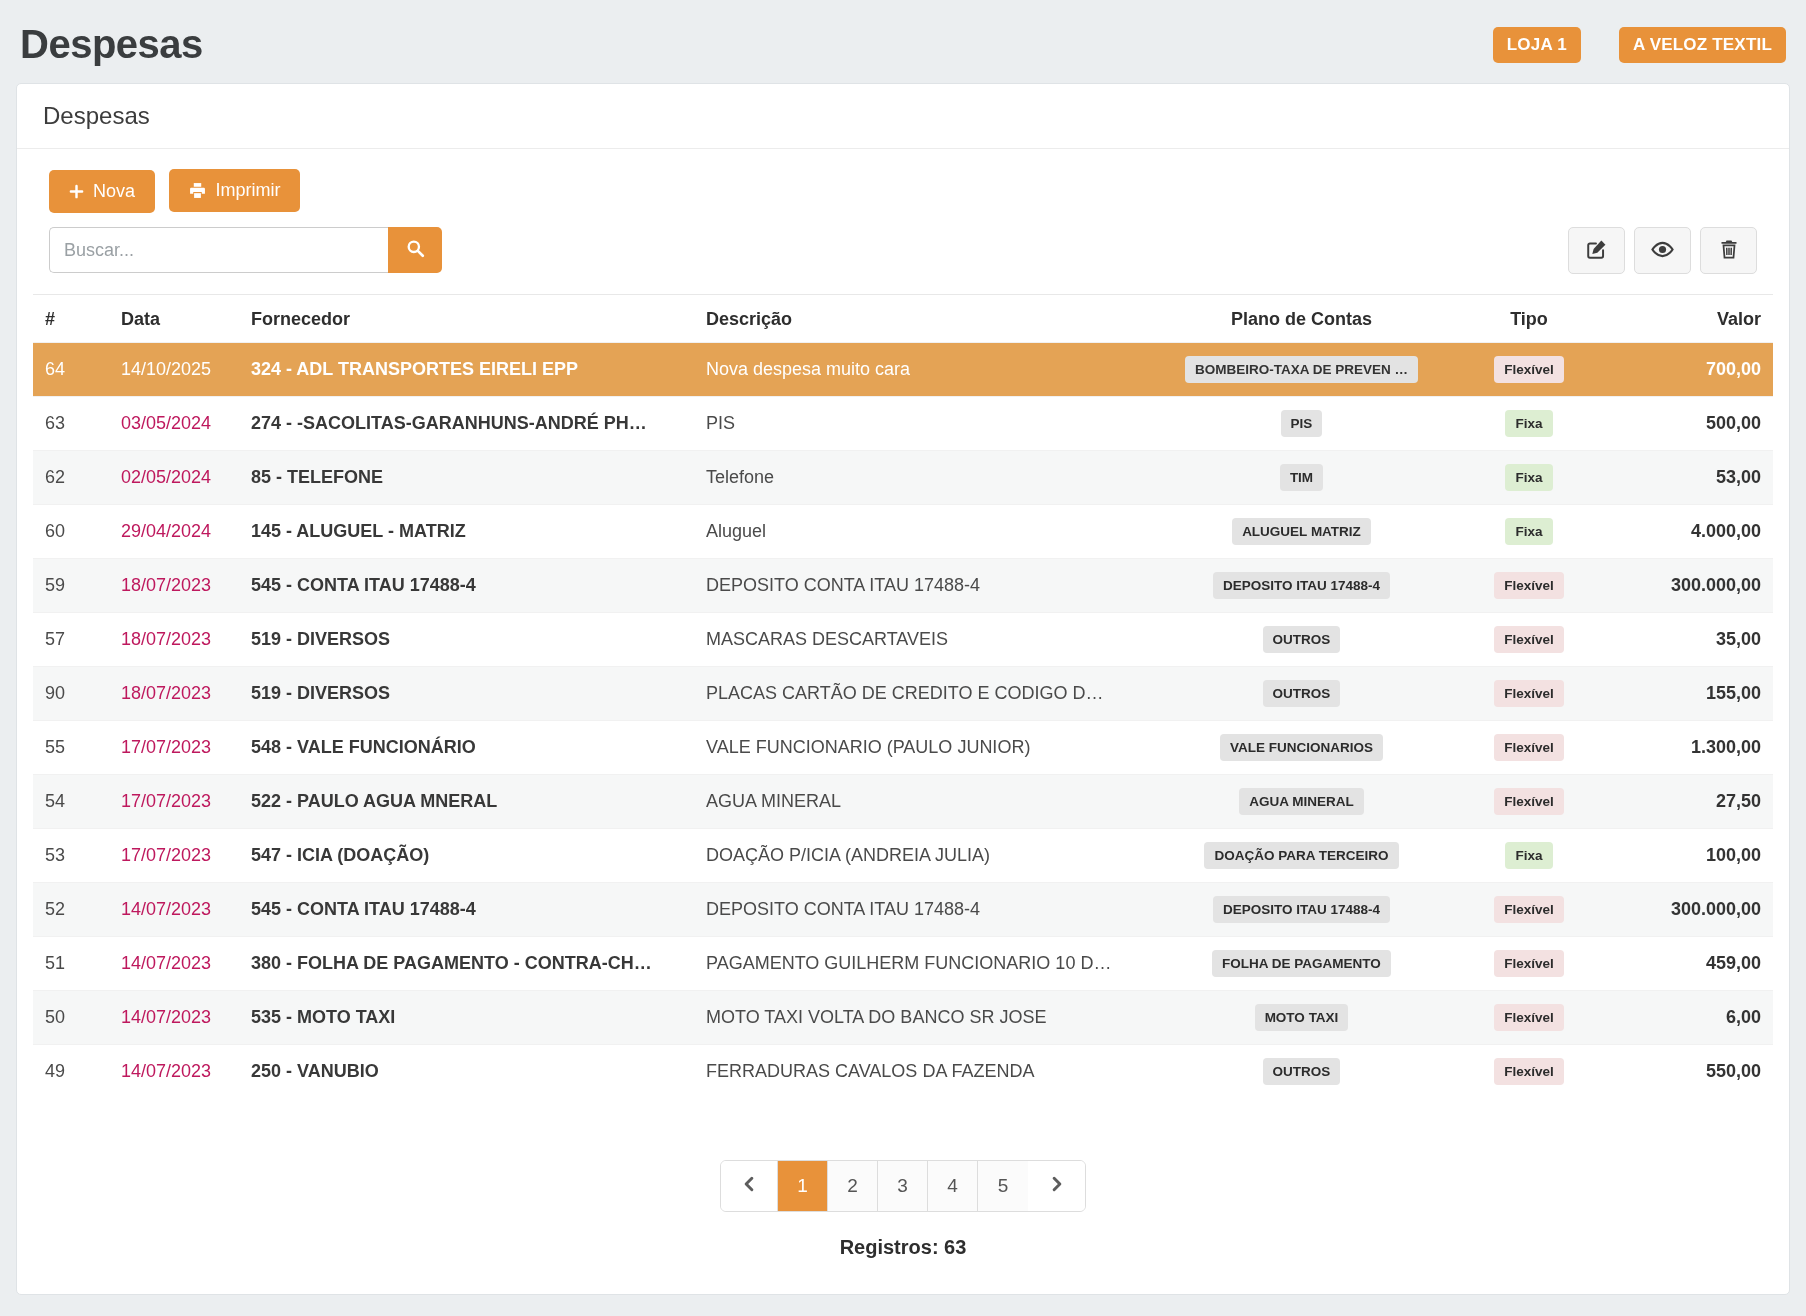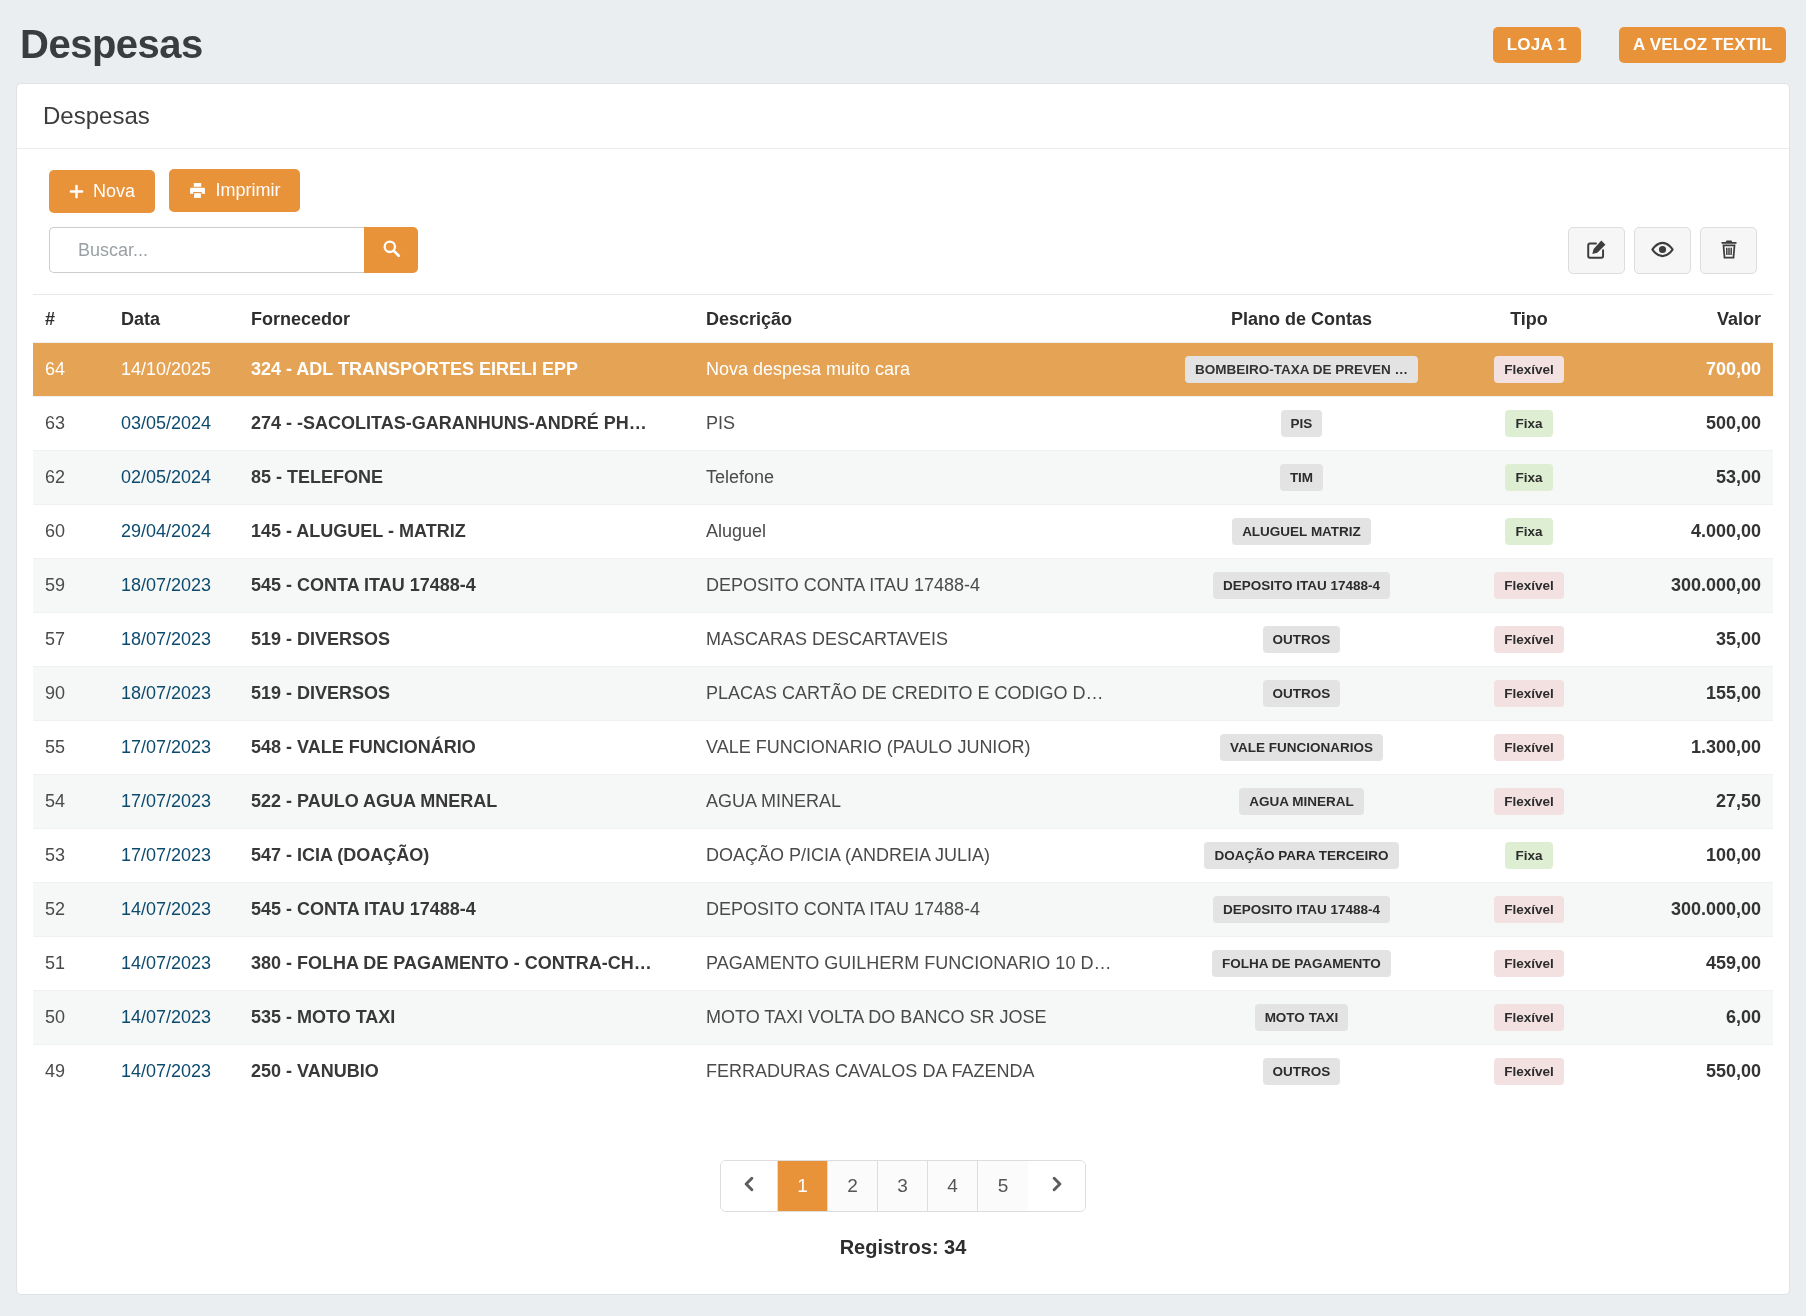--- a/index.html
+++ b/index.html
@@ -43,22 +43,22 @@
     background: var(--accent, #e8923a); color: #fff; border: none;
     font-family: "Liberation Sans", sans-serif;
     font-size: 18px; padding: 11px 20px; border-radius: 5px; cursor: pointer;
     margin-right: 10px;
   }
   .btn-orange svg { display: block; }
 
   .search-row { display: flex; justify-content: space-between; align-items: flex-start; margin-top: 14px; }
   .input-group { display: flex; }
   .search-input {
-    width: 315px; height: 46px; border: 1px solid #ccc; border-right: none;
-    border-radius: 5px 0 0 5px; padding: 0 28px; font-size: 18px;
+    width: 339px; height: 46px; border: 1px solid #ccc; border-right: none;
+    border-radius: 5px 0 0 5px; padding: 0 14px; font-size: 18px;
     font-family: "Liberation Sans", sans-serif; color: #444; outline: none;
   }
   .search-input::placeholder { color: #9aa0a4; }
   .search-btn {
     width: 54px; height: 46px; background: var(--accent, #e8923a); border: none;
     border-radius: 0 5px 5px 0; cursor: pointer; display: flex; align-items: center; justify-content: center;
   }
   .icon-actions { display: flex; gap: 9px; }
   .icon-btn {
     width: 57px; height: 47px; background: #f6f6f6; border: 1px solid #ddd;
@@ -71,21 +71,21 @@
     margin-top: 20px; border-top: 1px solid #e8e8e8;
   }
   .expenses th {
     font-size: 18px; font-weight: 700; color: #2e2e2e; text-align: left;
     padding: 14px 12px 12px 12px;
   }
   .expenses td { padding: 13px 12px; font-size: 18px; vertical-align: middle; }
   .expenses tbody tr { border-top: 1px solid #f1f1f1; }
   .expenses tbody tr:nth-child(odd):not(.highlight) { background: #f6f7f7; }
   .c-id { color: #4a4a4a; }
-  .c-date { color: #0c4a6e; }
+  .c-date { color: #be185d; }
   .c-supplier { font-weight: 700; color: #383838; white-space: nowrap; overflow: hidden; text-overflow: ellipsis; }
   .c-desc { color: #4a4a4a; white-space: nowrap; overflow: hidden; text-overflow: ellipsis; }
   .c-account, .th-account { text-align: center !important; }
   .c-type, .th-type { text-align: center !important; }
   .c-value, .th-value { text-align: right !important; font-weight: 700; color: #333; }
 
   .badge {
     display: inline-block; font-size: 13.5px; font-weight: 700; color: #2c2c2c;
     padding: 6px 10px; border-radius: 4px; white-space: nowrap; max-width: 100%;
     overflow: hidden; text-overflow: ellipsis; vertical-align: middle;
@@ -420,17 +420,17 @@
           <button class="pg next">
             <span>
               <svg width="14" height="16" viewBox="0 0 12 14">
                   <polyline points="3.5,2 8.5,7 3.5,12" fill="none" stroke="#5d5d5d" stroke-width="2.6" stroke-linecap="round" stroke-linejoin="round"></polyline>
                 </svg>
             </span>
           </button>
         </div>
       </div>
 
-      <div class="records">Registros: 34</div>
+      <div class="records">Registros: 63</div>
 
     </div>
   </div>
 </div>
 
 </body></html>

